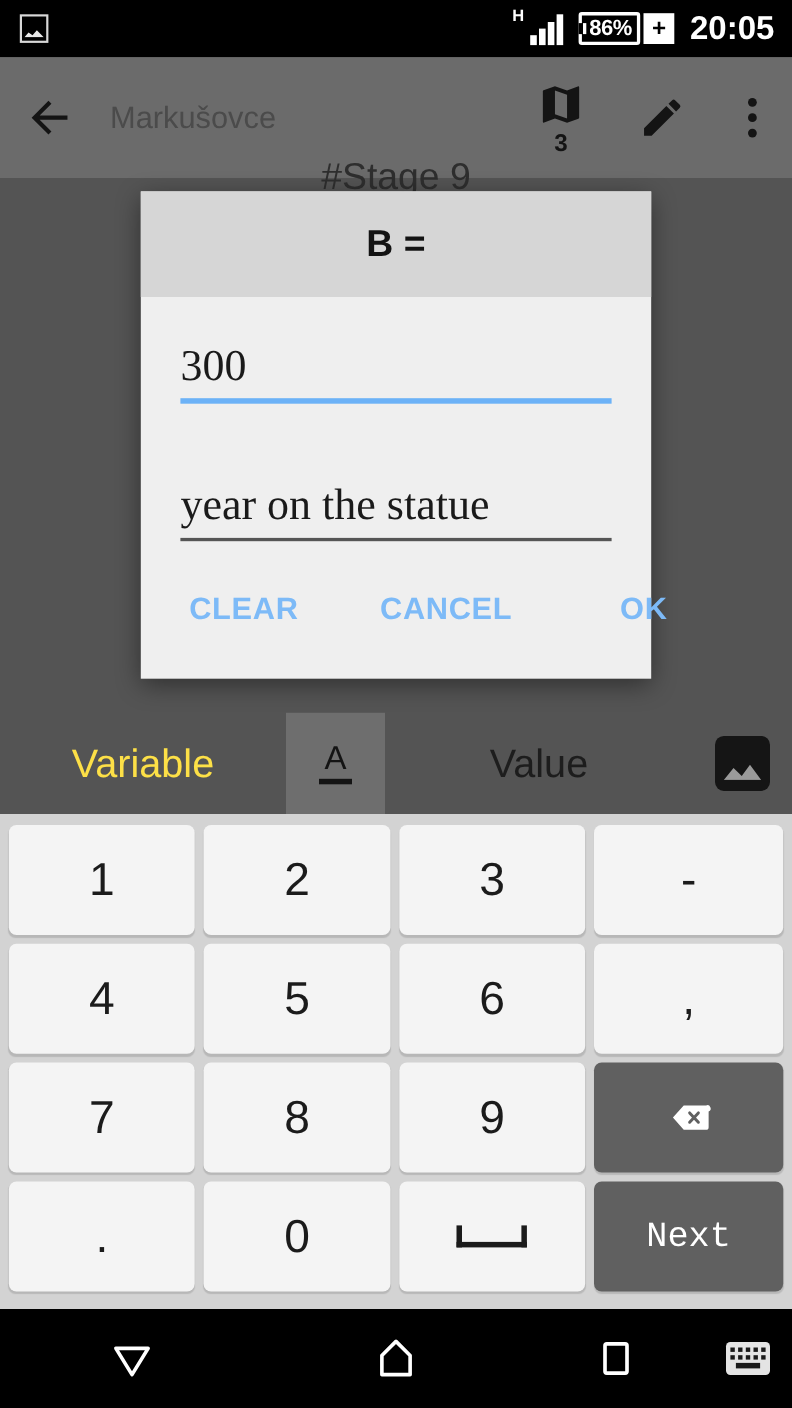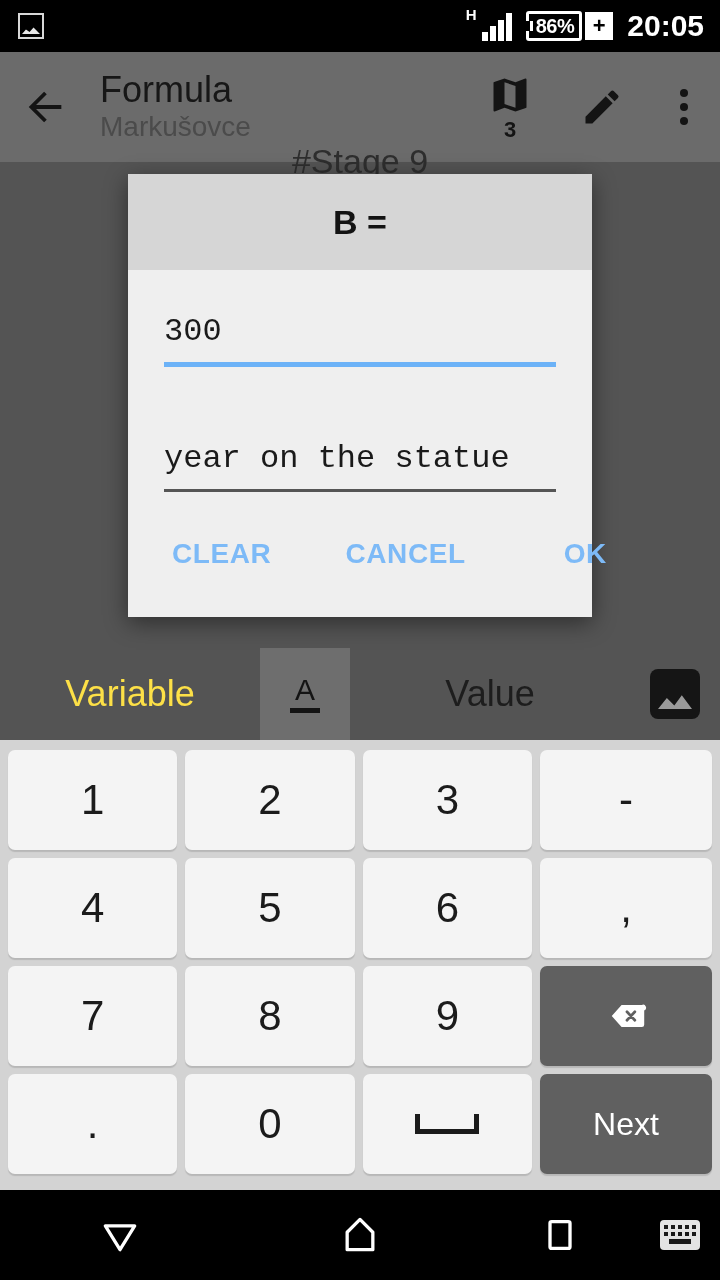--- a/index.html
+++ b/index.html
@@ -110,23 +110,23 @@
     position:absolute; left:128px; top:174px; width:464px; height:443px;
     background:#efefef; box-shadow:0 6px 22px rgba(0,0,0,0.45);
   }
   #dialog-header{
     height:96px; background:#d6d6d6; display:flex; align-items:center; justify-content:center;
   }
   #dialog-title{ font-size:34px; font-weight:bold; color:#131313; }
   #dialog-body{ padding:30px 36px 0 36px; }
   .field{ margin-bottom:6px; }
   .field-input{
-    font-size:32px; color:#1a1a1a; line-height:56px; height:62px;
+    font-size:40px; color:#1a1a1a; line-height:56px; height:62px;
     background:transparent; border:none; outline:none; width:100%;
-    font-family:Liberation Mono, monospace;
+    font-family:Liberation Serif, serif;
   }
   .underline-blue{ height:5px; background:#6cb2f7; }
   .underline-gray{ height:3px; background:#555; }
   .field.second{ margin-top:60px; }
   #dialog-buttons{
     display:flex; align-items:center; padding:40px 44px 0 44px; gap:4px;
   }
   .dlg-btn{
     font-size:28px; font-weight:bold; color:#7dbaf7; letter-spacing:0.6px;
     background:transparent; border:none; font-family:"Liberation Sans", sans-serif;
@@ -150,21 +150,21 @@
   }
   .key.k-num{ flex:1; }
   .key.k-side{ width:172px; flex:none; }
   .key.k-dark{ background:#606060; color:#fff; }
   .key .spacebar{
     width:64px; height:20px; border-left:5px solid #1b1b1b;
     border-right:5px solid #1b1b1b; border-bottom:5px solid #1b1b1b;
   }
   .key .bksp{ width:52px; height:38px; position:relative; }
   .key .bksp svg{ width:52px; height:38px; }
-  .key.k-next{ font-size:32px; }
+  .key.k-next{ font-size:32px;font-family:Liberation Mono, monospace; }
 
   
   #nav-bar{
     position:absolute; left:0; top:1190px; width:720px; height:90px;
     background:#000; display:flex; align-items:center;
   }
   .nav-btn{ height:90px; display:flex; align-items:center; justify-content:center; }
   #nav-back{ width:240px; }
   #nav-home{ width:240px; }
   #nav-recents{ width:160px; }
@@ -200,21 +200,20 @@
   </div>
 </div>
 
 <div id="app-bar">
   <div id="back-arrow">
     <svg viewBox="0 0 24 24">
       <path d="M20 11H6.8l5.6-5.6L11 4l-8 8 8 8 1.4-1.4L6.8 13H20z" fill="#141414"></path>
     </svg>
   </div>
   <div id="titles">
-    <div id="app-title">Formula</div>
     <div id="app-subtitle">Markušovce</div>
   </div>
   <div class="bar-action">
     <svg viewBox="0 0 24 24">
       <path d="M20.5 3l-.16.03L15 5.1 9 3 3.36 4.9c-.21.07-.36.25-.36.48V20.5c0 .28.22.5.5.5l.16-.03L9 18.9l6 2.1 5.64-1.9c.21-.07.36-.25.36-.48V3.5c0-.28-.22-.5-.5-.5zM15 19l-6-2.11V5l6 2.11V19z" fill="#141414"></path>
     </svg>
     <span id="map-badge">3</span>
   </div>
   <div class="bar-action">
     <svg viewBox="0 0 24 24">

